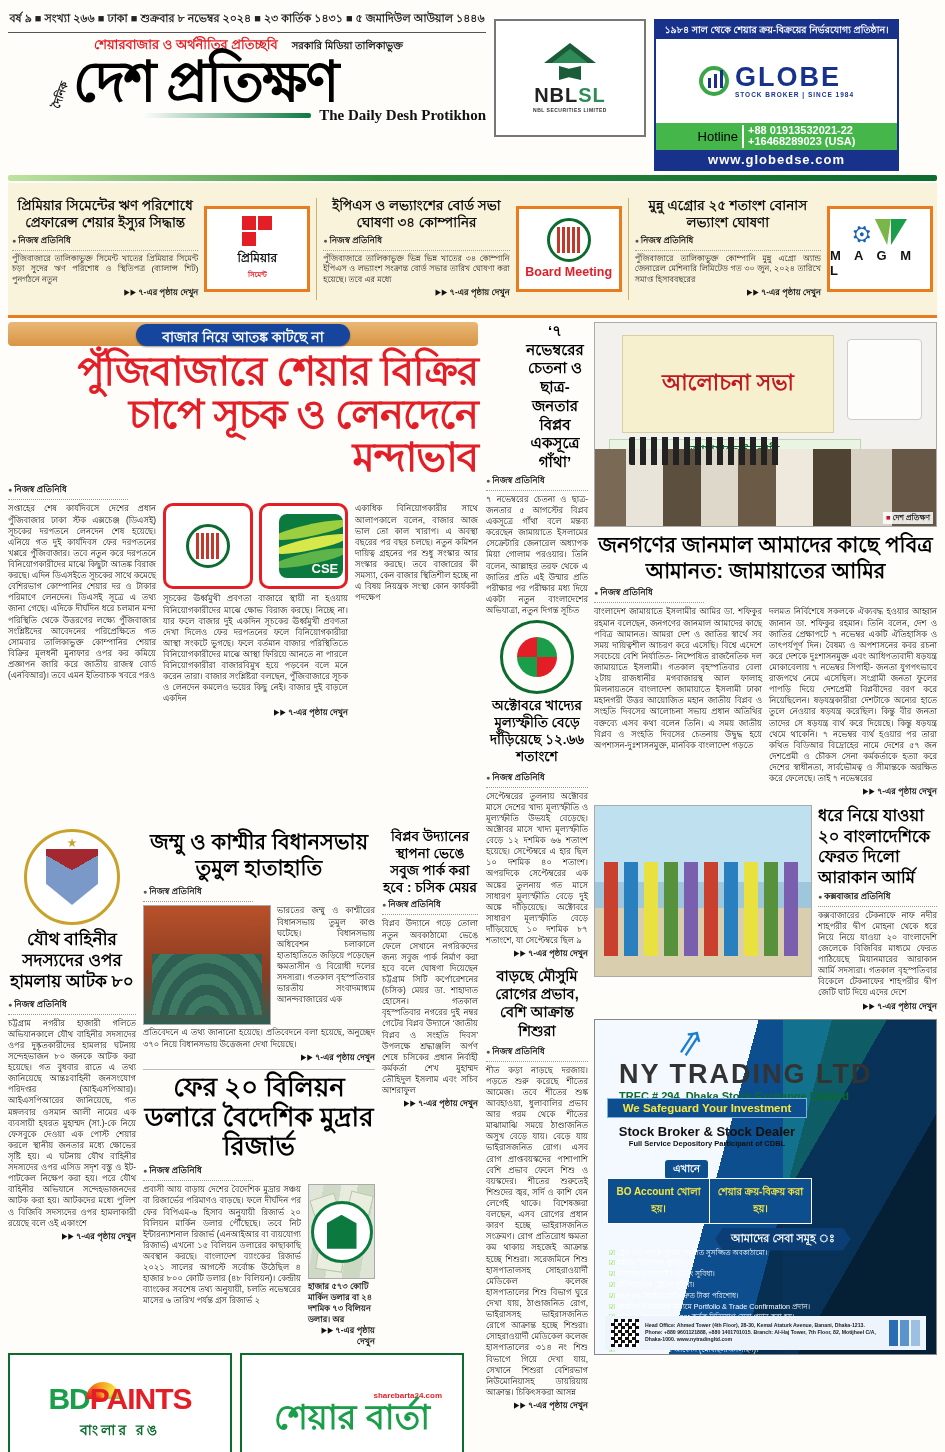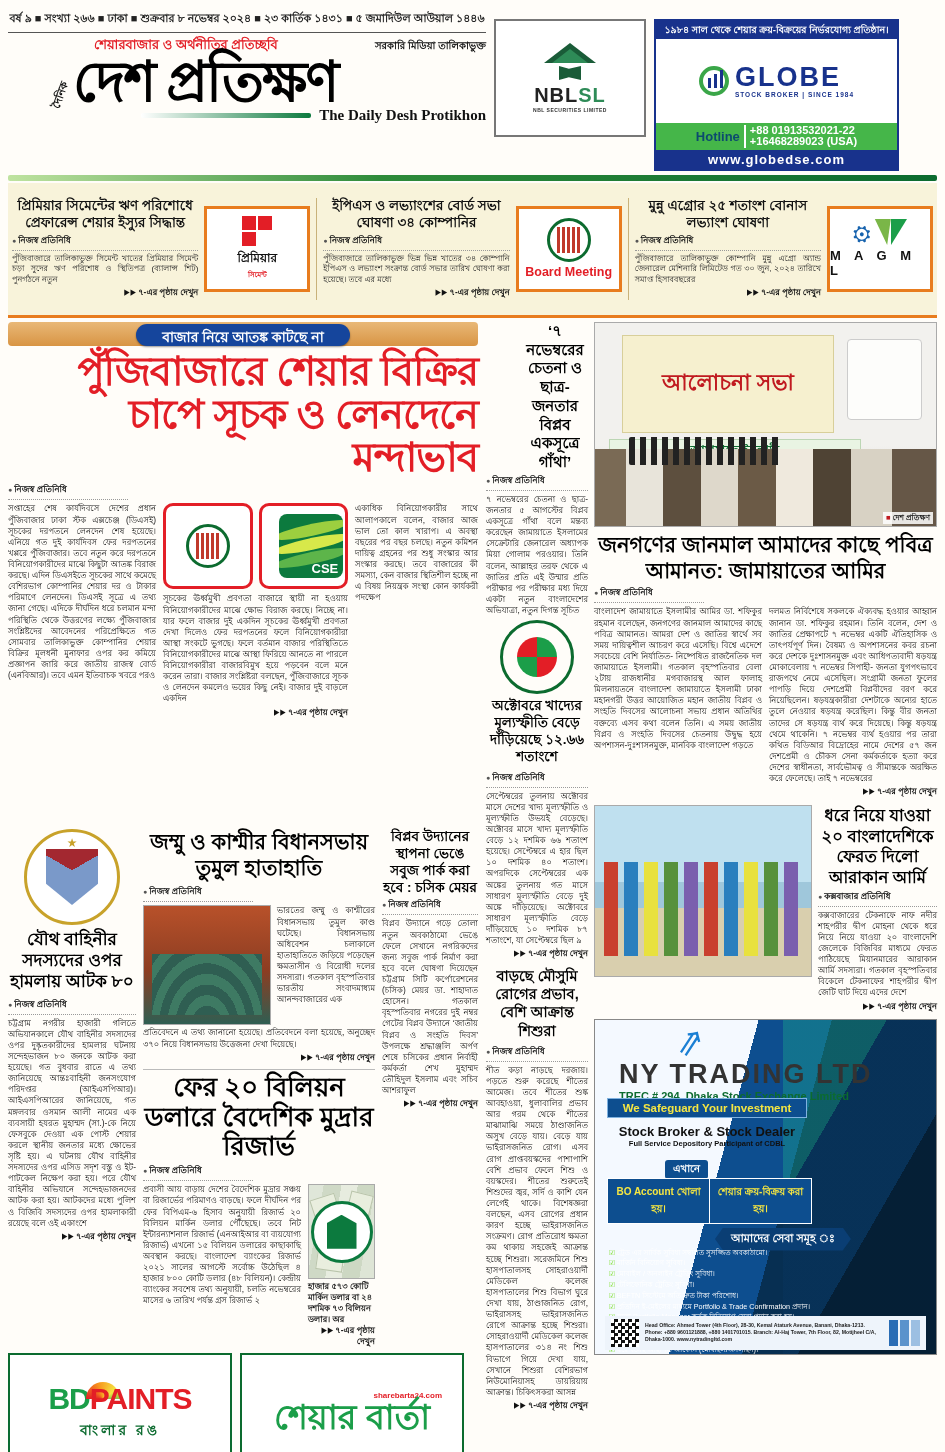--- a/index.html
+++ b/index.html
@@ -7,21 +7,21 @@
   body { font-family:"Liberation Sans", sans-serif; color:#1a1a1a; }
   .page { width:945px; height:1452px; margin:0 auto; background:#fffdf9; overflow:hidden;
           padding:6px 8px 0 8px; position:relative; }
 
   
   .header-row { display:flex; gap:8px; }
   .masthead-col { width:478px; }
   .dateline { text-align:center; font-size:11px; font-weight:bold; color:#222;
               border-bottom:1px solid #555; padding:4px 0 3px; }
   .masthead { position:relative; padding:2px 0 0 38px; }
-  .tagline-row { display:flex; align-items:baseline; gap:14px; padding-left:48px;justify-content:space-between; }
+  .tagline-row { display:flex; align-items:baseline; gap:14px; padding-left:48px; }
   .tagline { color:#e31e26; font-weight:bold; font-size:13px; }
   .listed { color:#111; font-weight:bold; font-size:10px; }
   .title-row { display:flex; align-items:flex-end; }
   .daily-vert { writing-mode:vertical-rl; transform:rotate(200deg); font-size:11px; font-weight:bold; height:34px; margin:8px 2px 0 6px; color:#111;}
   .paper-title { font-size:56px; font-weight:bold; letter-spacing:-2px; line-height:0.95; color:#000;
                  font-family:"Liberation Serif", serif; }
   .subtitle-en { display:flex; align-items:center; justify-content:flex-end; font-family:"Liberation Serif", serif;
                  font-size:15px; font-weight:bold; color:#111; margin-top:-2px; }
   .subtitle-en .dash { flex:0 0 170px; height:5px; background:linear-gradient(90deg,#fff, #0c7a3e); margin-right:8px; border-radius:2px;}
   .ad-box { border:2px solid #999; background:#fff; }
@@ -34,21 +34,21 @@
   .nblsl-name .sl { color:#2e8b57; }
   .nblsl-sub { font-size:5px; font-weight:bold; color:#333; letter-spacing:.5px;}
   .globe { width:245px; height:152px; margin-top:13px; border:2px solid #18328c; display:flex; flex-direction:column; overflow:hidden;}
   .globe-top { background:#18328c; color:#fff; font-size:9.5px; font-weight:bold; text-align:center; padding:3px 2px; line-height:1.25;}
   .globe-mid { flex:1; display:flex; align-items:center; justify-content:center; gap:6px; background:#fff; }
   .globe-logo { width:30px; height:30px; border-radius:50%; border:4px solid #3aa648; position:relative; }
   .globe-logo i { position:absolute; bottom:4px; left:5px; width:3px; background:#18328c; display:block;}
   .globe-word { font-size:27px; font-weight:bold; color:#18328c; letter-spacing:2px; line-height:1;}
   .globe-sub { font-size:6.5px; color:#18328c; font-weight:bold; letter-spacing:1px;}
   .globe-hot { background:#45b649; display:flex; align-items:center; justify-content:center; gap:4px; padding:2px 3px;}
-  .globe-hot .h { color:#0c4a6e; font-weight:bold; font-size:13px; }
+  .globe-hot .h { color:#000000; font-weight:normal; font-size:13px; }
   .globe-hot .nums { color:#fff; font-weight:bold; font-size:11px; line-height:1.05; border-left:2px solid #fff; padding-left:4px;}
   .globe-web { background:#18328c; color:#fff; font-weight:bold; text-align:center; font-size:13px; padding:2px 0; letter-spacing:1px;}
 
   .green-rule { height:6px; margin-top:4px; background:linear-gradient(90deg,#bfe3a0,#2e8b3a 40%,#0c6b2f); border-radius:2px;}
 
   
   .teasers { display:flex; background:#f8f3da; border-bottom:3px solid #e87c1e; padding:15px 4px; gap:6px; margin-top:2px;}
   .teaser { display:flex; gap:6px; flex:1; }
   .teaser + .teaser { border-left:1px solid #c9b27a; padding-left:6px; }
   .t-text { flex:1; }
@@ -164,21 +164,21 @@
         background:conic-gradient(#1b9e49 0 90deg, #e31e26 90deg 180deg, #1b9e49 180deg 270deg, #e31e26 270deg 360deg);}
   .bbs-head { font-size:13.5px; margin:3px 0;}
   .seasonal-head { font-size:14.5px; margin:6px 0 3px;}
 
   
   .arakan { display:flex; gap:6px; margin-top:6px;}
   .photo-fisher { width:218px; height:172px; flex:none; background:linear-gradient(#bfe0ef 0 45%, #9fc7db 45% 60%, #d9cfae 60%); position:relative;}
   .photo-fisher .men { position:absolute; bottom:12%; left:4%; right:4%; height:55%;
       background:repeating-linear-gradient(90deg,#c9402e 0 14px, transparent 14px 20px, #2a7fbe 20px 34px, transparent 34px 40px, #e8e13f 40px 54px, transparent 54px 60px, #57913c 60px 74px, transparent 74px 80px, #7a5fae 80px 94px, transparent 94px 100px);}
   .arakan-txt { flex:1; }
-  .arakan-head { font-size:16.5px; text-align:center; }
+  .arakan-head { font-size:16.5px; text-align:left; }
 
   
   .ny-ad { margin-top:5px; border:1px solid #888; height:336px; position:relative; overflow:hidden;
            background:linear-gradient(105deg, #f4f9ff 0 38%, #0d4e8f 38% 55%, #072f52 55% 100%); }
   .ny-right-art { position:absolute; right:0; top:0; width:45%; height:100%;
       background:linear-gradient(120deg, rgba(28,180,140,.35) 0 30%, rgba(10,60,110,.2) 30% 60%, rgba(0,0,0,.35) 60%);}
   .ny-logo { position:absolute; left:24px; top:10px; }
   .ny-arrow { color:#1a7fd4; font-size:26px; font-weight:bold; transform:rotate(-12deg); display:inline-block; margin-left:60px;}
   .ny-name { font-size:27px; font-weight:bold; color:#333; letter-spacing:2px; line-height:1;}
   .ny-trec { font-size:11px; font-weight:bold; color:#0c6b2f; margin-top:2px;}

